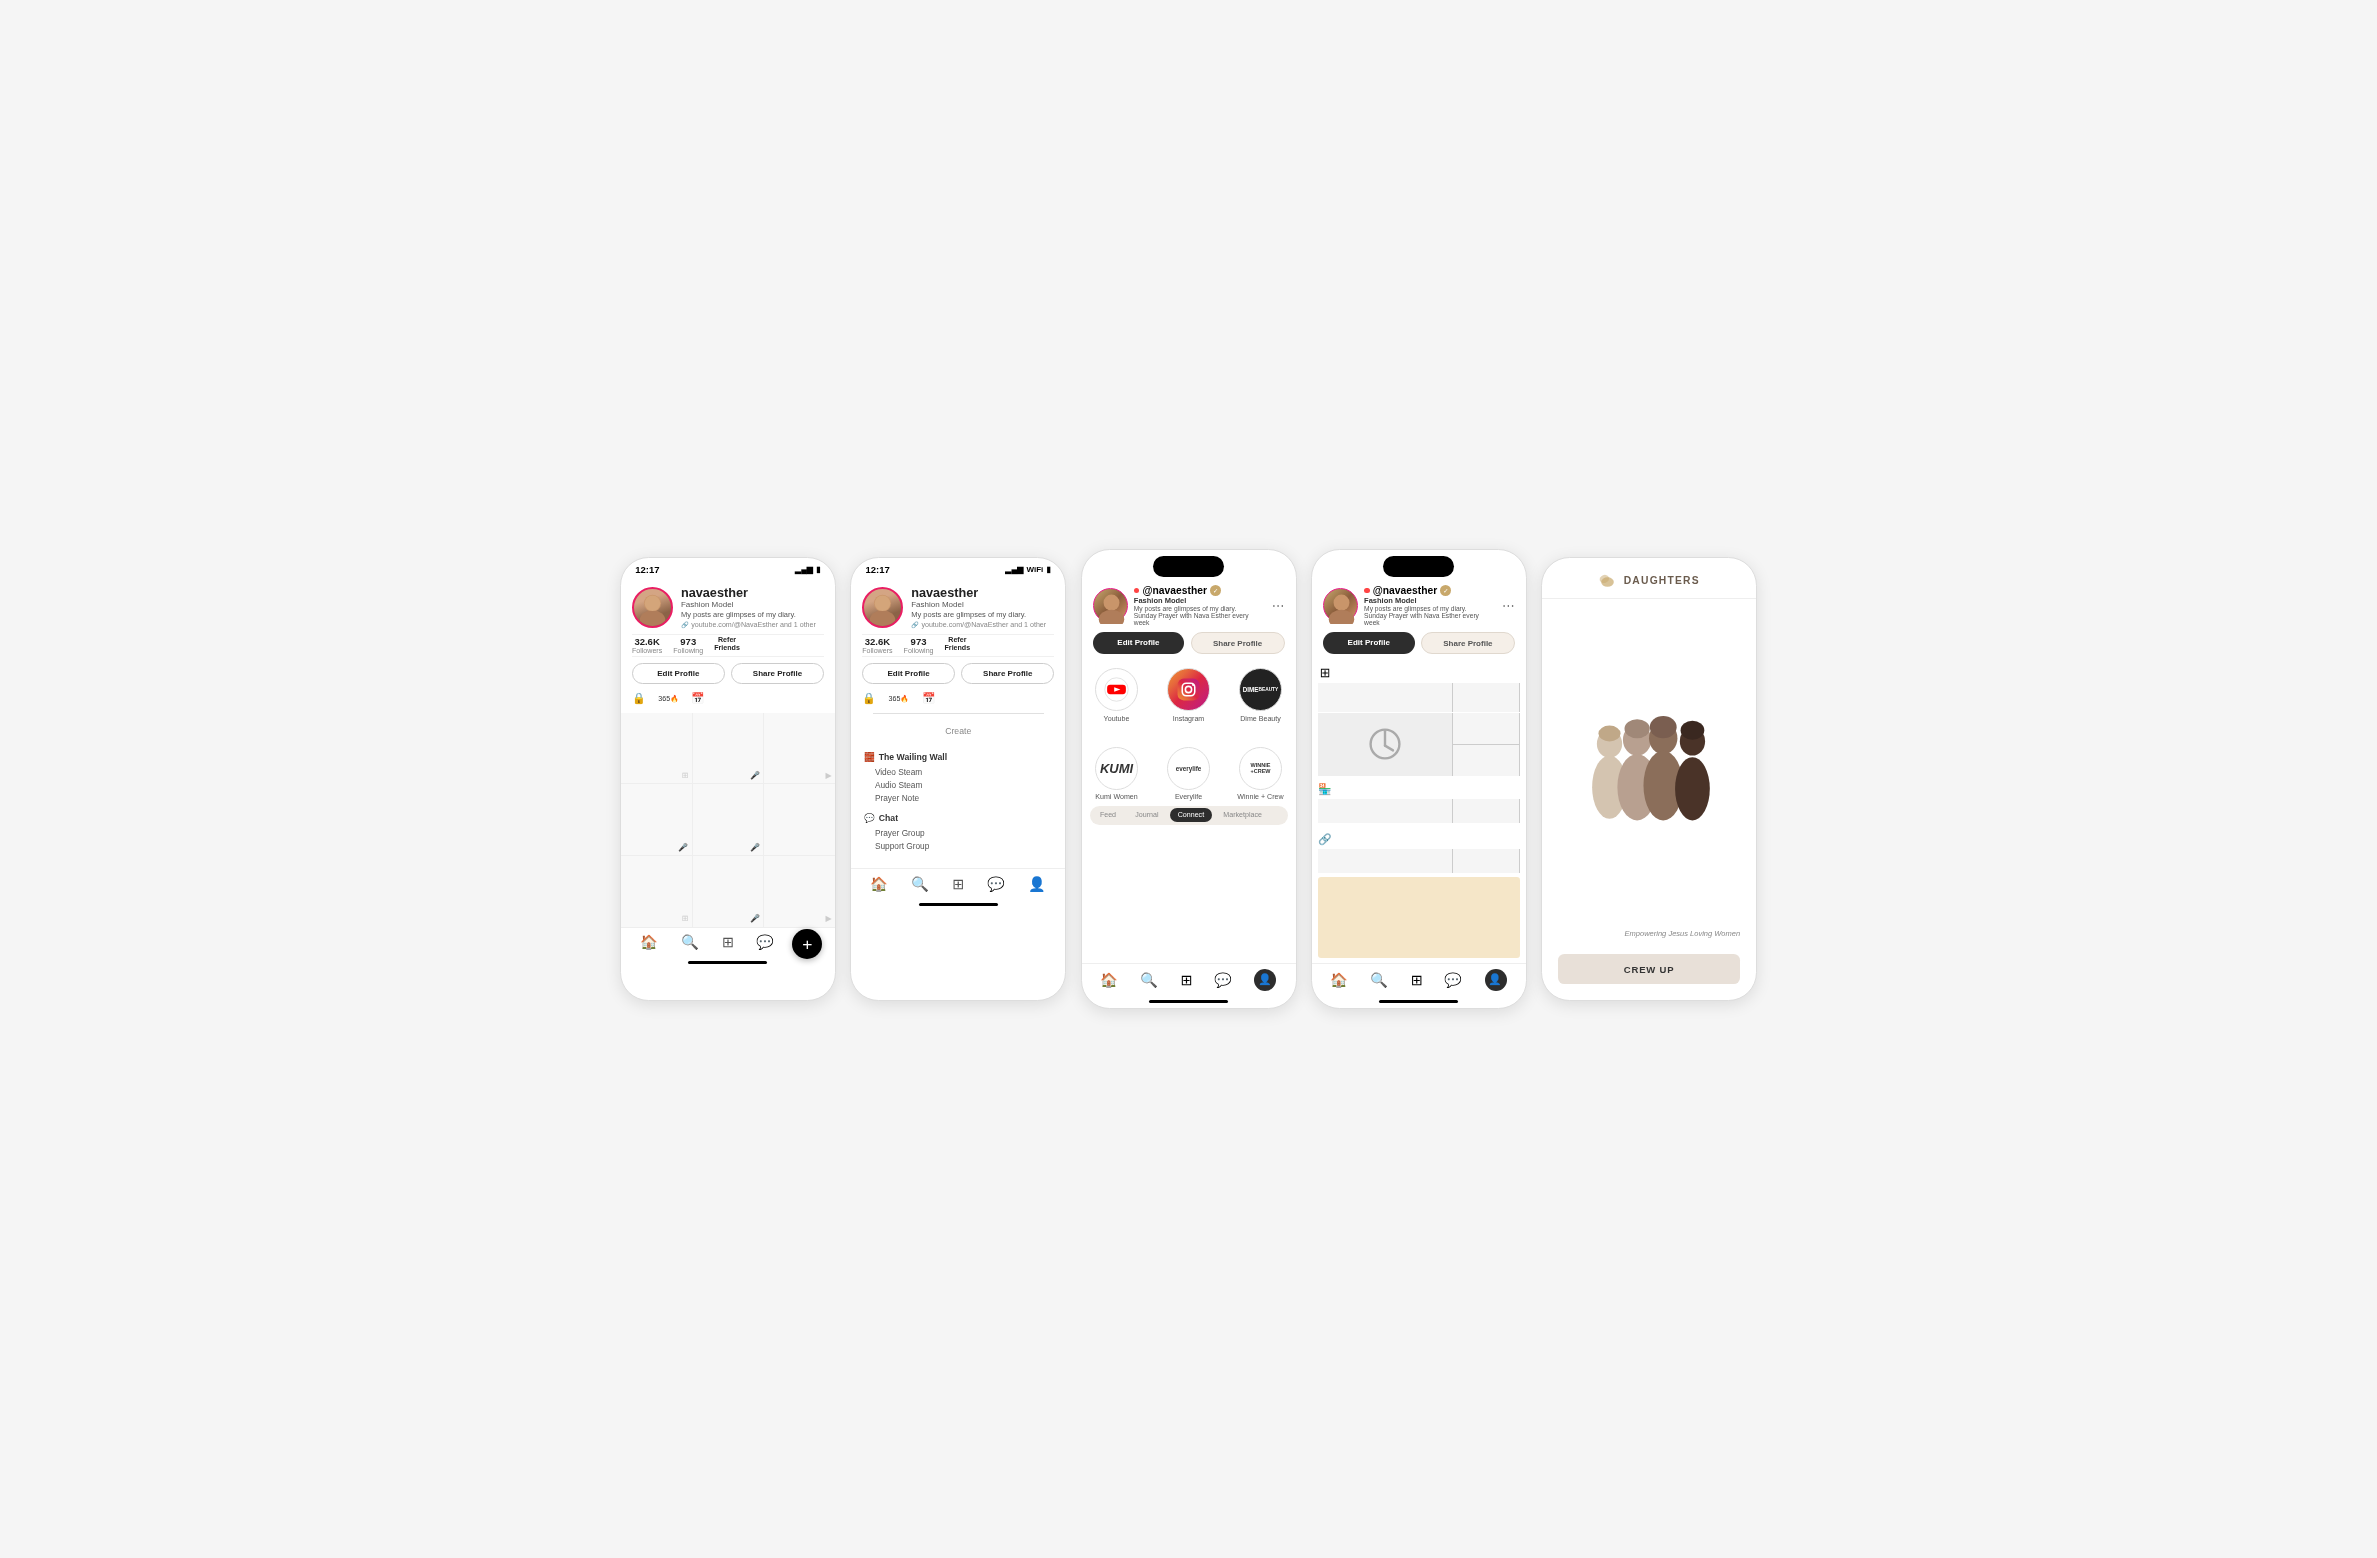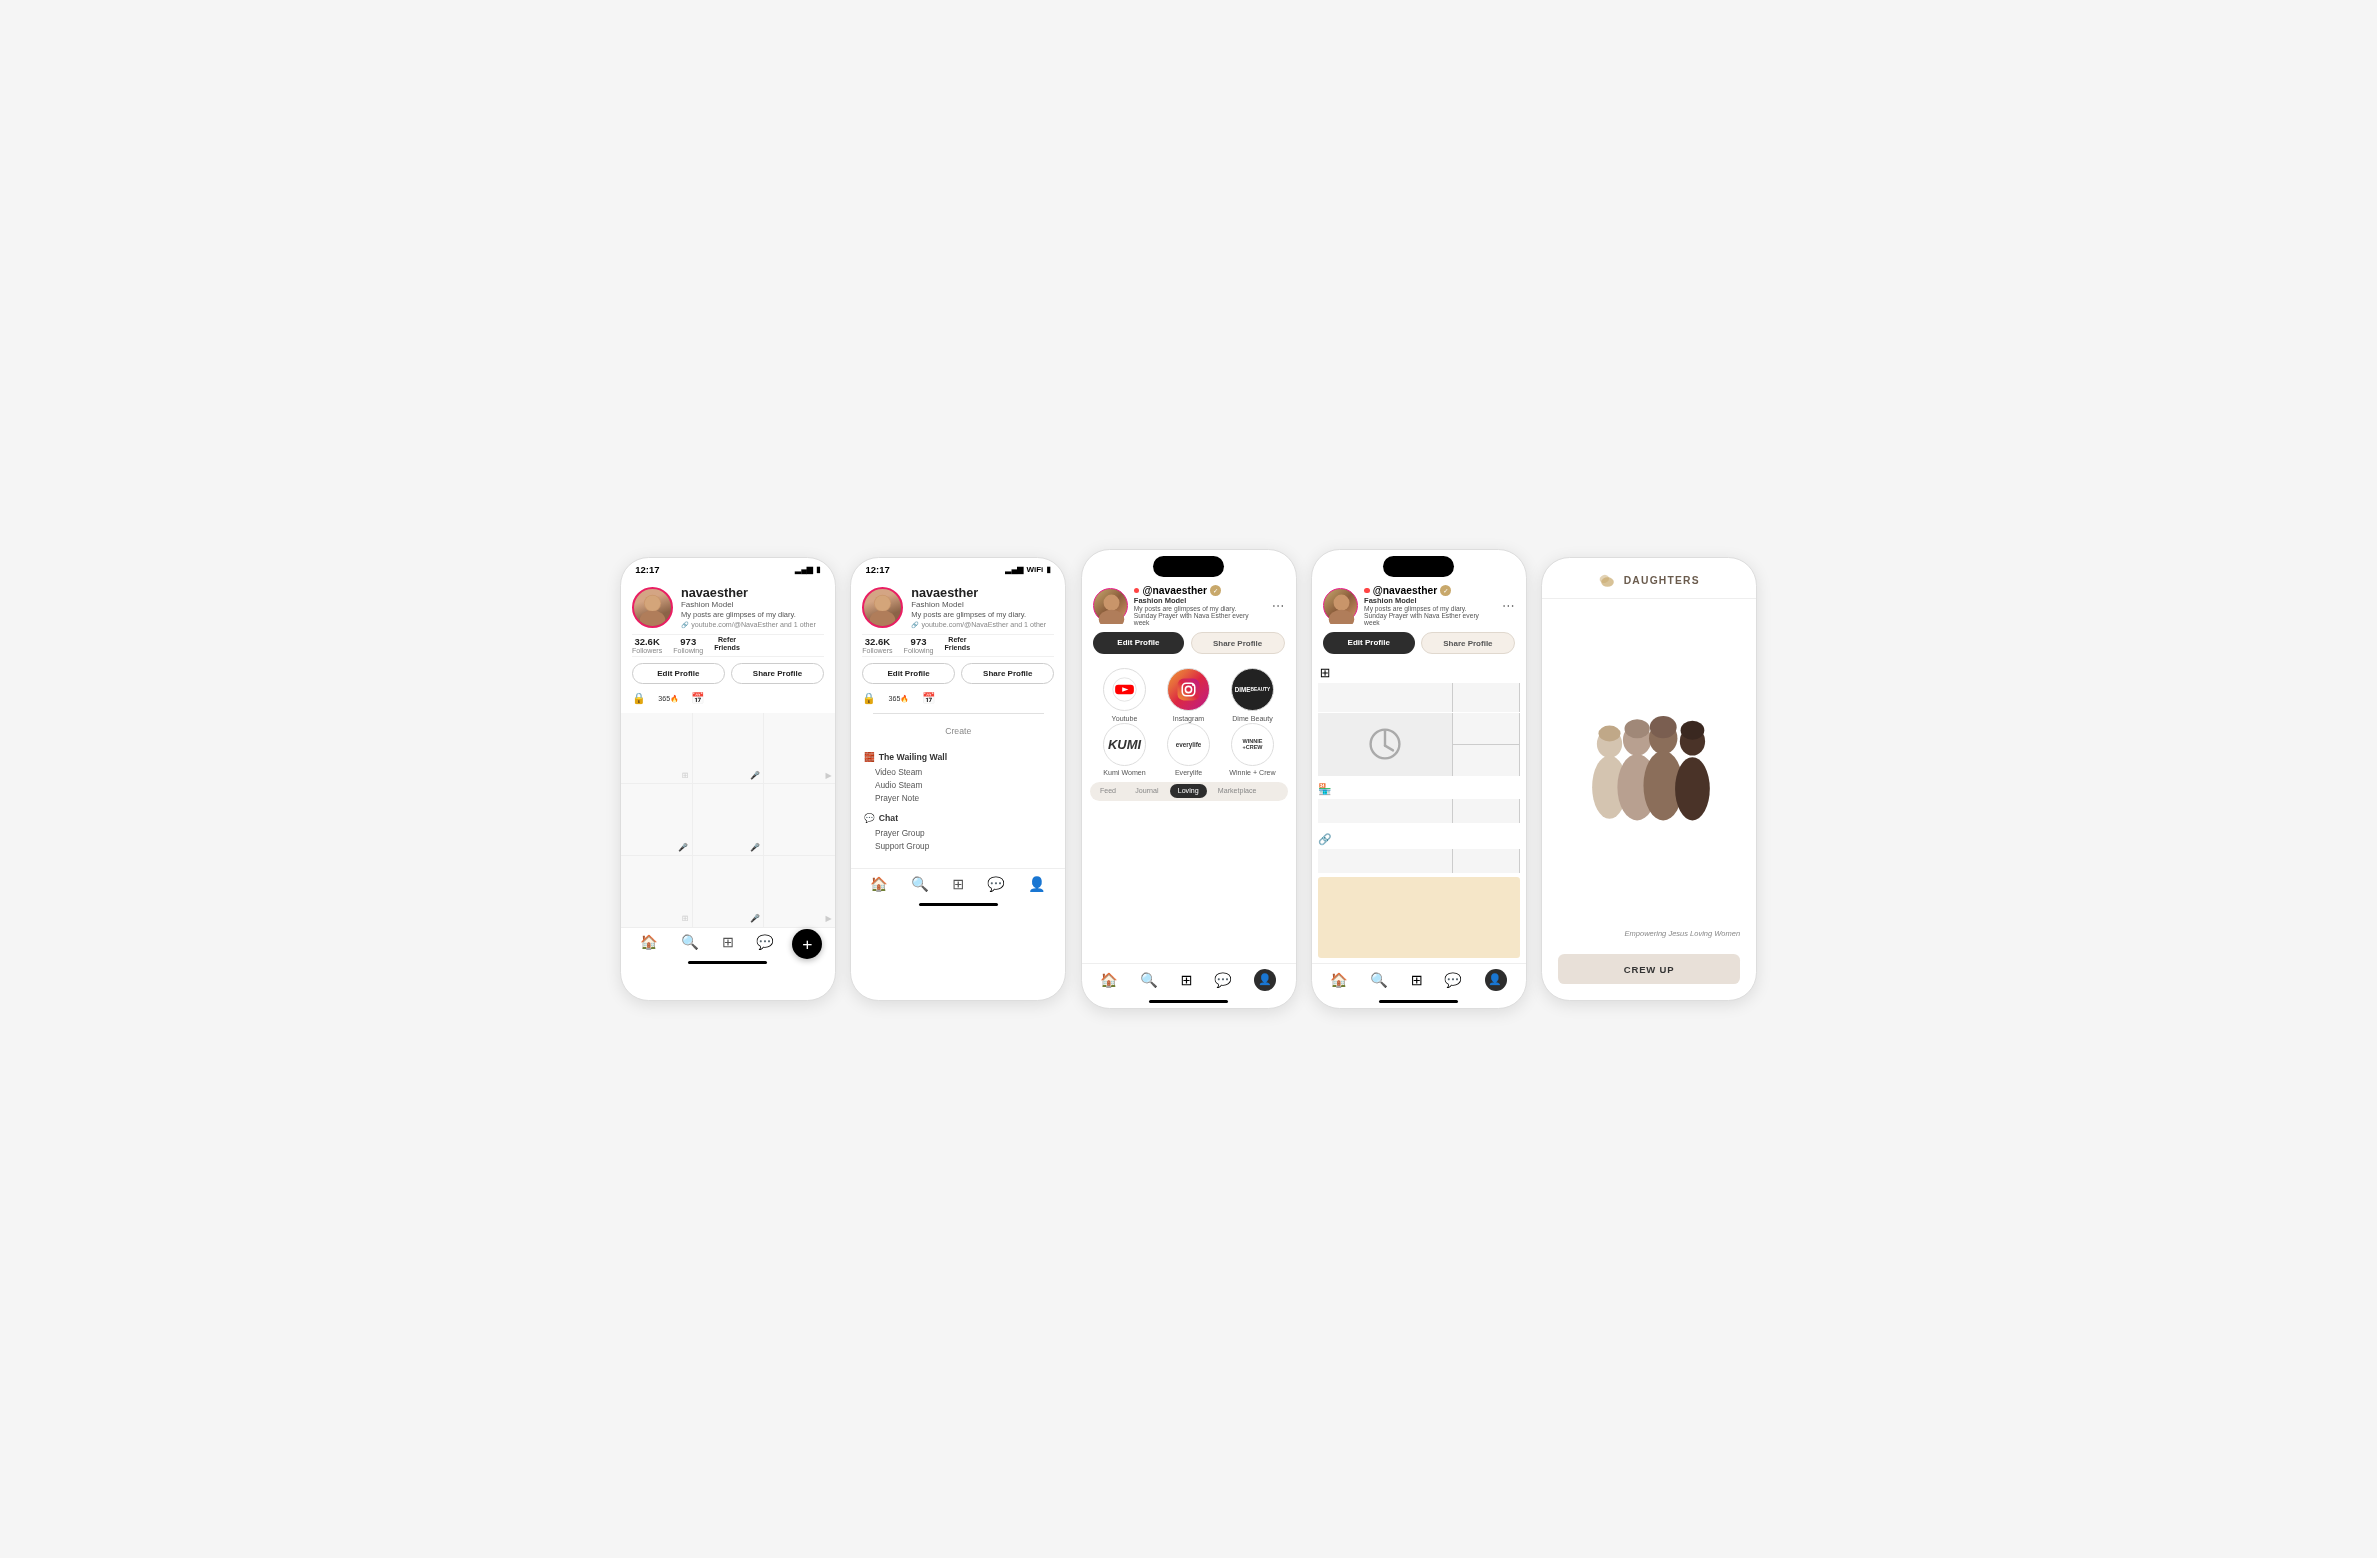--- a/index.html
+++ b/index.html
@@ -297,21 +297,21 @@
       font-size: 8px;
       font-weight: 600;
       text-align: center;
       cursor: pointer;
       border: 0.8px solid #e0d8ce;
     }
 
     .social-grid {
       display: grid;
       grid-template-columns: repeat(3, 1fr);
-      gap: 0;
+      gap: 24px;
       padding: 3.2px 0;
     }
     .social-item {
       display: flex;
       flex-direction: column;
       align-items: center;
       gap: 3.2px;
       cursor: pointer;
     }
     .social-icon-circle {
@@ -711,21 +711,21 @@
 
       <div class="social-item">
         <div class="social-icon-circle winnie" style="font-size:5.5px;font-weight:700;text-align:center;">WINNIE<br>+CREW</div>
         <div class="social-label">Winnie + Crew</div>
       </div>
     </div>
 
     <div class="connect-tabs">
       <div class="tab-btn">Feed</div>
       <div class="tab-btn">Journal</div>
-      <div class="tab-btn active">Loving</div>
+      <div class="tab-btn active">Connect</div>
       <div class="tab-btn">Marketplace</div>
     </div>
 
     <div style="flex:1"></div>
     <div class="bottom-nav-phone3">
       <span style="font-size:14.3px;cursor:pointer;">🏠</span>
       <span style="font-size:14.3px;cursor:pointer;">🔍</span>
       <span style="font-size:14.3px;cursor:pointer;">⊞</span>
       <span style="font-size:14.3px;cursor:pointer;">💬</span>
       <span style="font-size:14.3px;cursor:pointer;background:#2d2d2d;border-radius:50%;width:22px;height:22px;display:flex;align-items:center;justify-content:center;color:#fff;font-size:11px;">👤</span>

